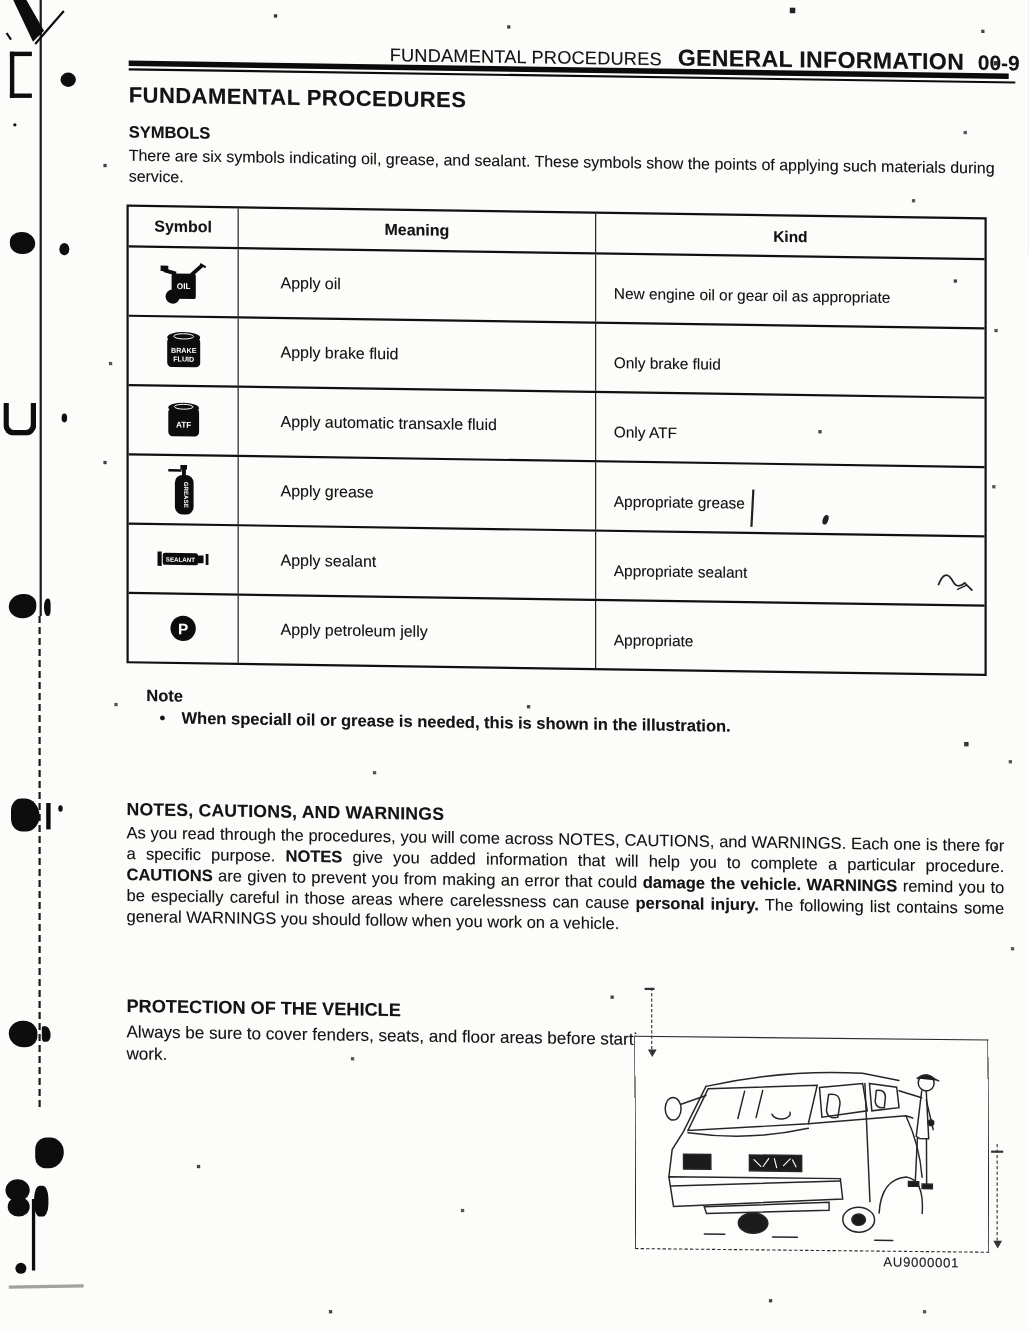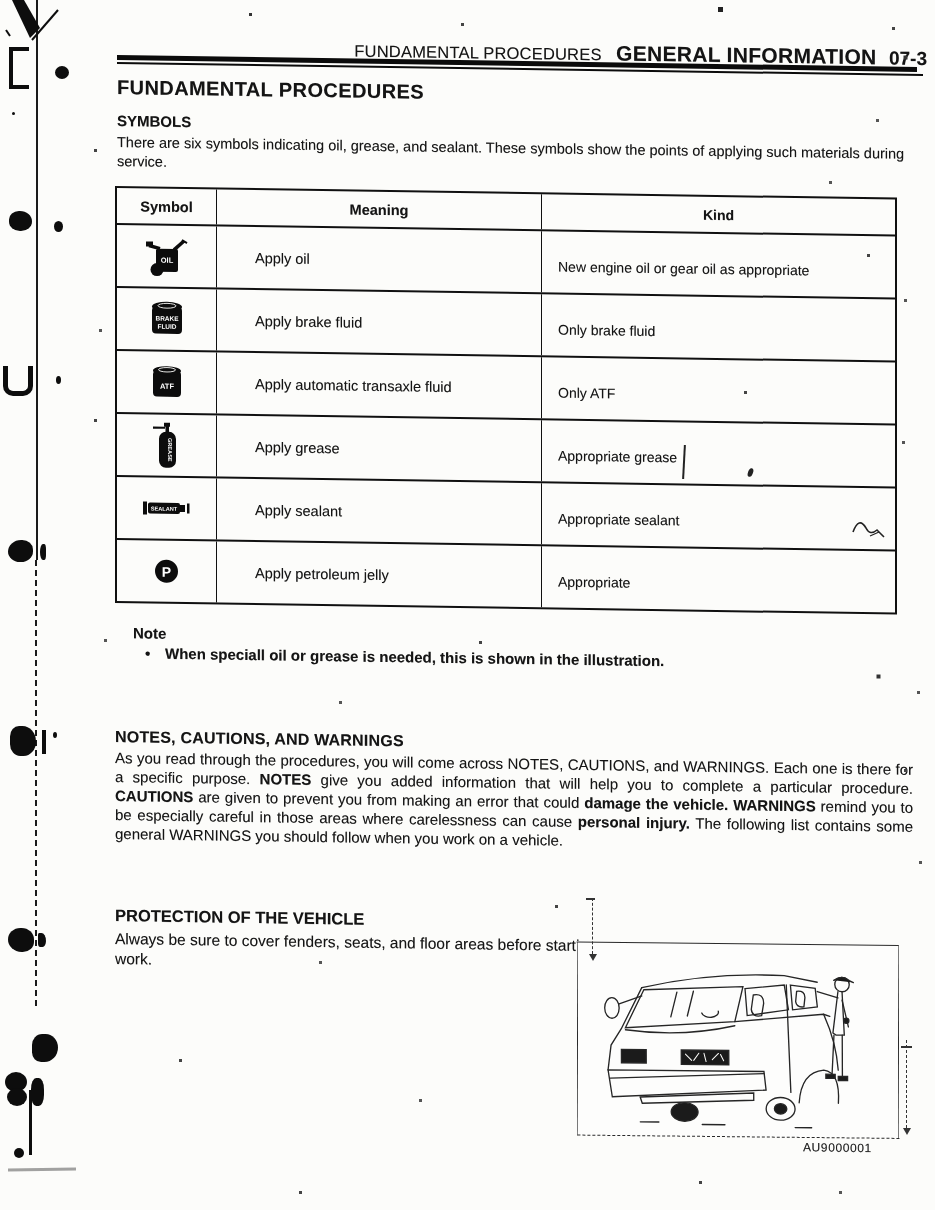--- a/index.html
+++ b/index.html
@@ -80,21 +80,21 @@
 </head>
 <body>
 
 <div class="page">
 
   <div class="skew">
 
     <div class="hdr-text">
       <span class="hdr-small">FUNDAMENTAL PROCEDURES</span>
       <span class="hdr-big">GENERAL INFORMATION</span>
-      <span class="hdr-page">07-3</span>
+      <span class="hdr-page">00-9</span>
     </div>
     <div class="rule">
       <div class="r1"></div>
       <div class="r2"></div>
     </div>
 
     <div class="title">FUNDAMENTAL PROCEDURES</div>
     <div class="sym-h">SYMBOLS</div>
     <div class="intro">There are six symbols indicating oil, grease, and sealant.  These symbols show the points of applying such materials during service.</div>
 

